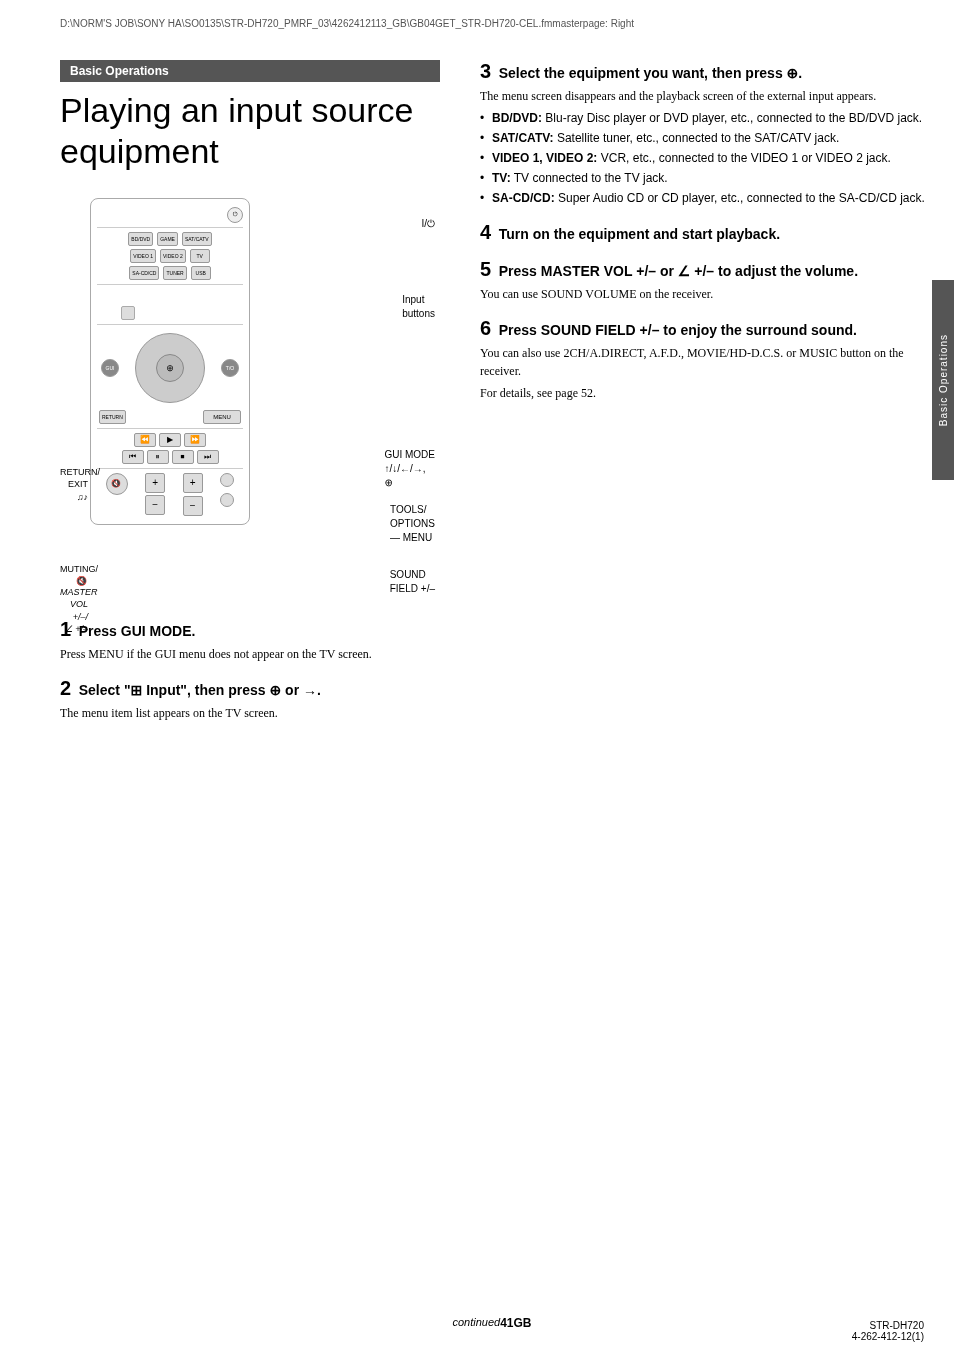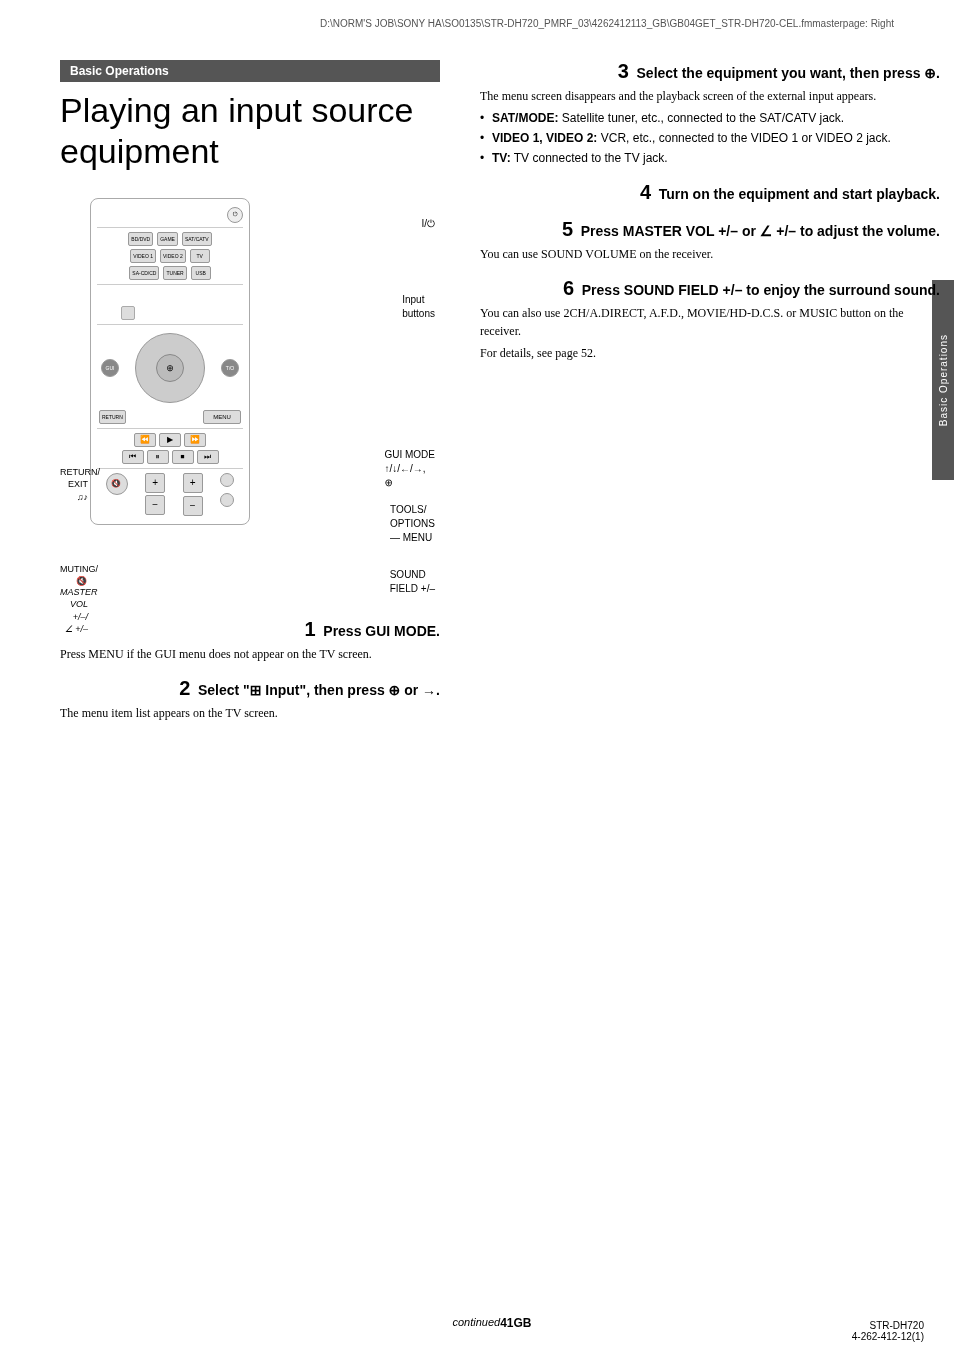--- a/index.html
+++ b/index.html
@@ -13,21 +13,21 @@
       position: relative;
     }
 
     
     .meta-bar {
       position: absolute;
       top: 18px;
       left: 60px;
       right: 60px;
       display: flex;
-      justify-content: flex-end;
+      justify-content: flex-start;
       font-size: 10px;
       color: #555;
     }
 
     
     .sidebar-tab {
       position: absolute;
       top: 280px;
       right: 0;
       width: 22px;
@@ -238,21 +238,20 @@
 
     .step-title {
       font-size: 14px;
       font-weight: bold;
       display: inline;
       margin-left: 4px;
     }
 
     .step-title-block {
       margin-bottom: 4px;
-      text-align: right;
     }
 
     .step-body {
       font-size: 12px;
       line-height: 1.5;
       margin-left: 0;
     }
 
     .step-body p {
       margin-bottom: 4px;
@@ -508,23 +507,25 @@
   <div class="right-col">
 
     <div class="step">
       <div class="step-title-block">
         <span class="step-number">3</span>
         <span class="step-title"> Select the equipment you want, then press ⊕.</span>
       </div>
       <div class="step-body">
         <p>The menu screen disappears and the playback screen of the external input appears.</p>
         <ul class="bullet-list">
-          <li><span class="bold">SAT/MODE:</span> Satellite tuner, etc., connected to the SAT/CATV jack.</li>
+          <li><span class="bold">BD/DVD:</span> Blu-ray Disc player or DVD player, etc., connected to the BD/DVD jack.</li>
+          <li><span class="bold">SAT/CATV:</span> Satellite tuner, etc., connected to the SAT/CATV jack.</li>
           <li><span class="bold">VIDEO 1, VIDEO 2:</span> VCR, etc., connected to the VIDEO 1 or VIDEO 2 jack.</li>
           <li><span class="bold">TV:</span> TV connected to the TV jack.</li>
+          <li><span class="bold">SA-CD/CD:</span> Super Audio CD or CD player, etc., connected to the SA-CD/CD jack.</li>
         </ul>
       </div>
     </div>
 
     <div class="step">
       <div class="step-title-block">
         <span class="step-number">4</span>
         <span class="step-title">Turn on the equipment and start playback.</span>
       </div>
     </div>

